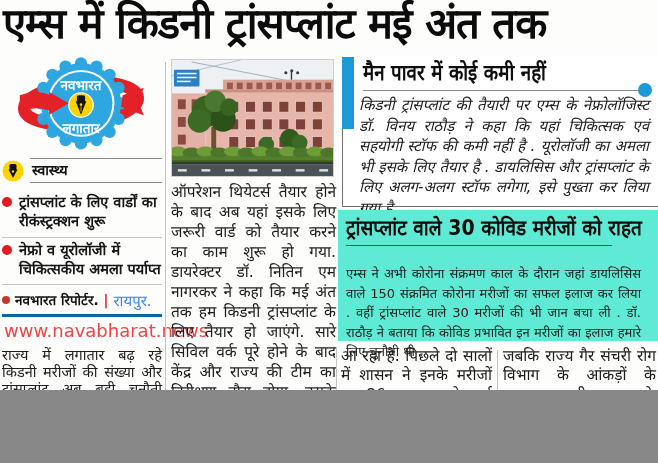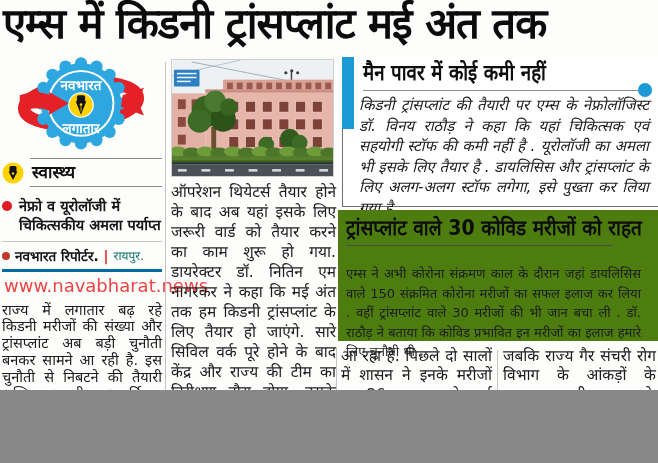--- a/index.html
+++ b/index.html
@@ -13,30 +13,30 @@
   .headline {
     position:absolute; left:3px; top:-4px; width:654px;
     font-size:42px; font-weight:bold; color:#0b0b0b;
     white-space:nowrap; letter-spacing:-1px; line-height:56px;
   }
   
   .col1 { position:absolute; left:2px; top:56px; width:160px; }
   .logo-wrap { width:158px; height:98px; position:relative; }
   .sect { display:flex; align-items:center; gap:6px; margin-top:4px; }
   .sect-label-wrap { flex:1; border-top:1.5px solid #8a8a8a; border-bottom:1.5px solid #8a8a8a; padding:1px 0 3px 2px; }
-  .sect-label { font-size:17px; font-weight:bold; color:#111; }
+  .sect-label { font-size:14px; font-weight:bold; color:#111; }
   .hl-list { list-style:none; margin-top:7px; }
   .hl-item { display:flex; gap:7px; align-items:flex-start; border-bottom:1px solid #c6c6c6; padding:3px 0 6px; }
   .hl-dot { width:10px; height:10px; border-radius:50%; background:#e01b22; flex:none; margin-top:4px; }
   .hl-text { font-size:14.5px; font-weight:bold; line-height:1.3; color:#161616; }
   .byline { display:flex; gap:5px; align-items:center; border-bottom:3px solid #0369a1; padding:5px 0 4px; }
   .by-dot { width:8px; height:8px; border-radius:50%; background:#c0392b; flex:none; }
   .by-rep { font-size:13.5px; font-weight:bold; color:#141414; white-space:nowrap; }
   .by-sep { color:#e01b22; font-weight:bold; font-size:13.5px; }
-  .by-city { font-size:12px; color:#0f766e; white-space:nowrap; }
+  .by-city { font-size:15px; color:#3b82f6; white-space:nowrap; }
   .website { font-size:18px; color:#ef4444; padding:3px 0 4px 2px; }
   .body-txt { text-align:justify; }
   .body1 { font-size:14.5px; line-height:16.8px; margin-top:2px; }
   
   .vdiv { position:absolute; width:1px; background:#c4c4c4; }
   .d1 { left:165px; top:62px; height:398px; }
   .d3 { left:336px; top:347px; height:113px; }
   .d2 { left:497px; top:350px; height:110px; }
   .col2 { position:absolute; left:171px; top:59px; width:165px; }
   .photo { display:block; border:1px solid #cfcfcf; }
@@ -50,21 +50,21 @@
   .box1 h2 {
     margin:1px 0 0 20px; font-size:22px; font-weight:bold; color:#0d0d0d;
     white-space:nowrap; line-height:30px;
   }
   .rule1 { position:relative; margin:2px 16px 4px 20px; border-top:1.5px solid #8d8d8d; }
   .bdot { position:absolute; right:-9px; top:-8px; width:14px; height:14px; border-radius:50%; background:#1b9ad6; }
   .box1 p { font-size:15px; line-height:20.5px; margin:1px 10px 0 16px;font-style:italic; }
   
   .box2 {
     position:absolute; left:338px; top:210px; width:320px; height:131px;
-    background:#4d7c0f; padding:5px 17px 0 8px;
+    background:#5eead4; padding:5px 17px 0 8px;
   }
   .box2 h2 {
     font-size:21px; font-weight:bold; color:#0d0d0d; white-space:nowrap;
     line-height:27px; border-bottom:1.5px solid #4a4a4a; padding-bottom:3px;
   }
   .box2 p { font-size:13px; line-height:19.5px; margin-top:18px; }
   
   .bcolA { position:absolute; left:341px; top:347px; width:151px; font-size:15.5px; line-height:19.3px; }
   .bcolB { position:absolute; left:503px; top:347px; width:153px; font-size:15.5px; line-height:19.3px; }
 </style>
@@ -130,20 +130,24 @@
         <circle cx="11" cy="11.5" r="1.2" fill="#ffd200"></circle>
       </svg>
       <div class="sect-label-wrap">
         <span class="sect-label">स्वास्थ्य</span>
       </div>
     </div>
 
     <ul class="hl-list">
       <li class="hl-item">
         <span class="hl-dot"></span>
+        <span class="hl-text">ट्रांसप्लांट के लिए वार्डों का रीकंस्ट्रक्शन शुरू</span>
+      </li>
+      <li class="hl-item">
+        <span class="hl-dot"></span>
         <span class="hl-text">नेफ्रो व यूरोलॉजी में चिकित्सकीय अमला पर्याप्त</span>
       </li>
     </ul>
 
     <div class="byline">
       <span class="by-dot"></span>
       <span class="by-rep">नवभारत रिपोर्टर.</span>
       <span class="by-sep">|</span>
       <span class="by-city">रायपुर.</span>
     </div>

